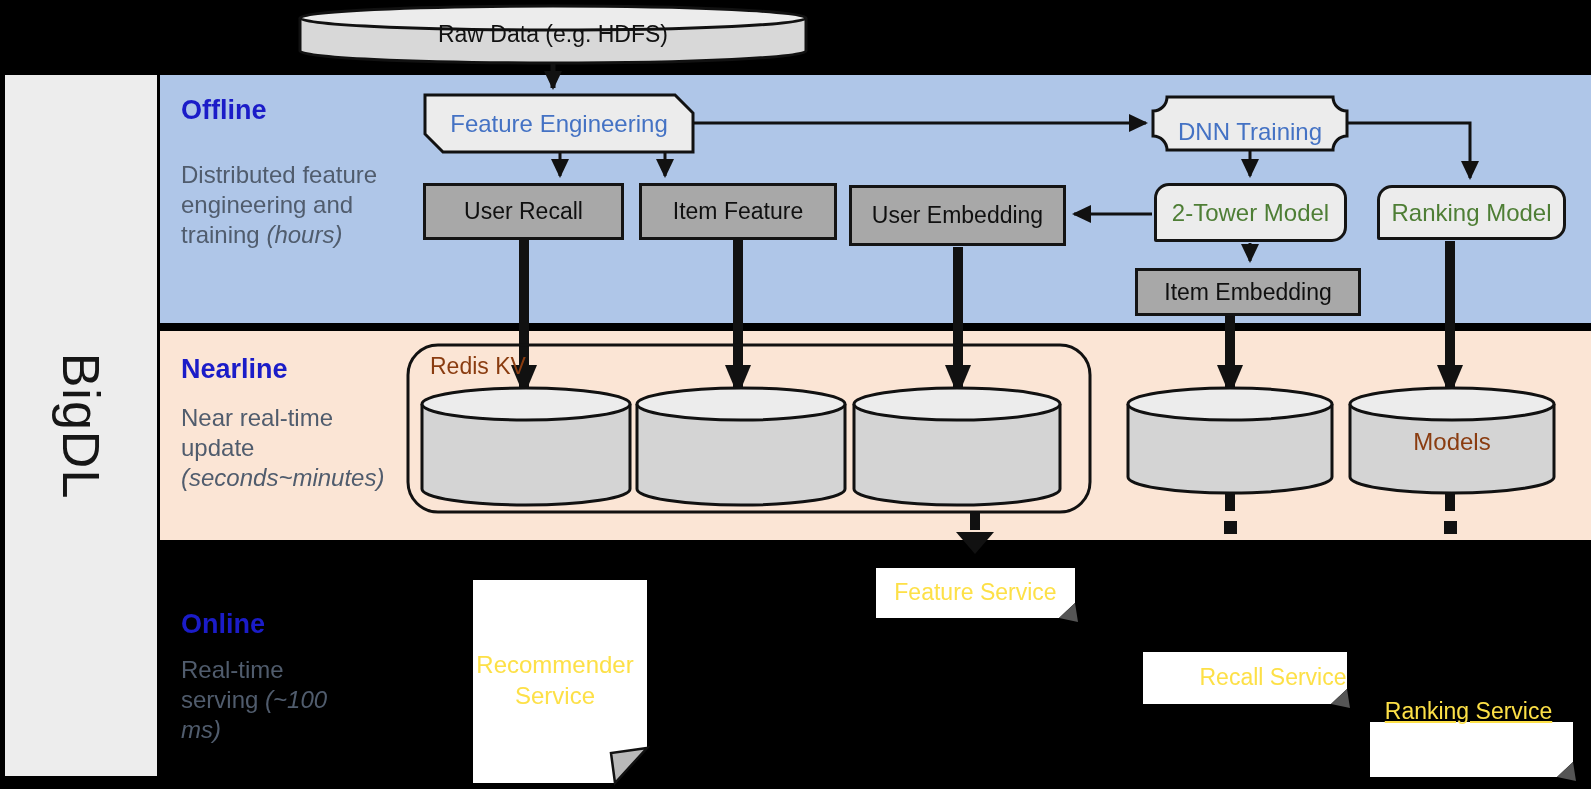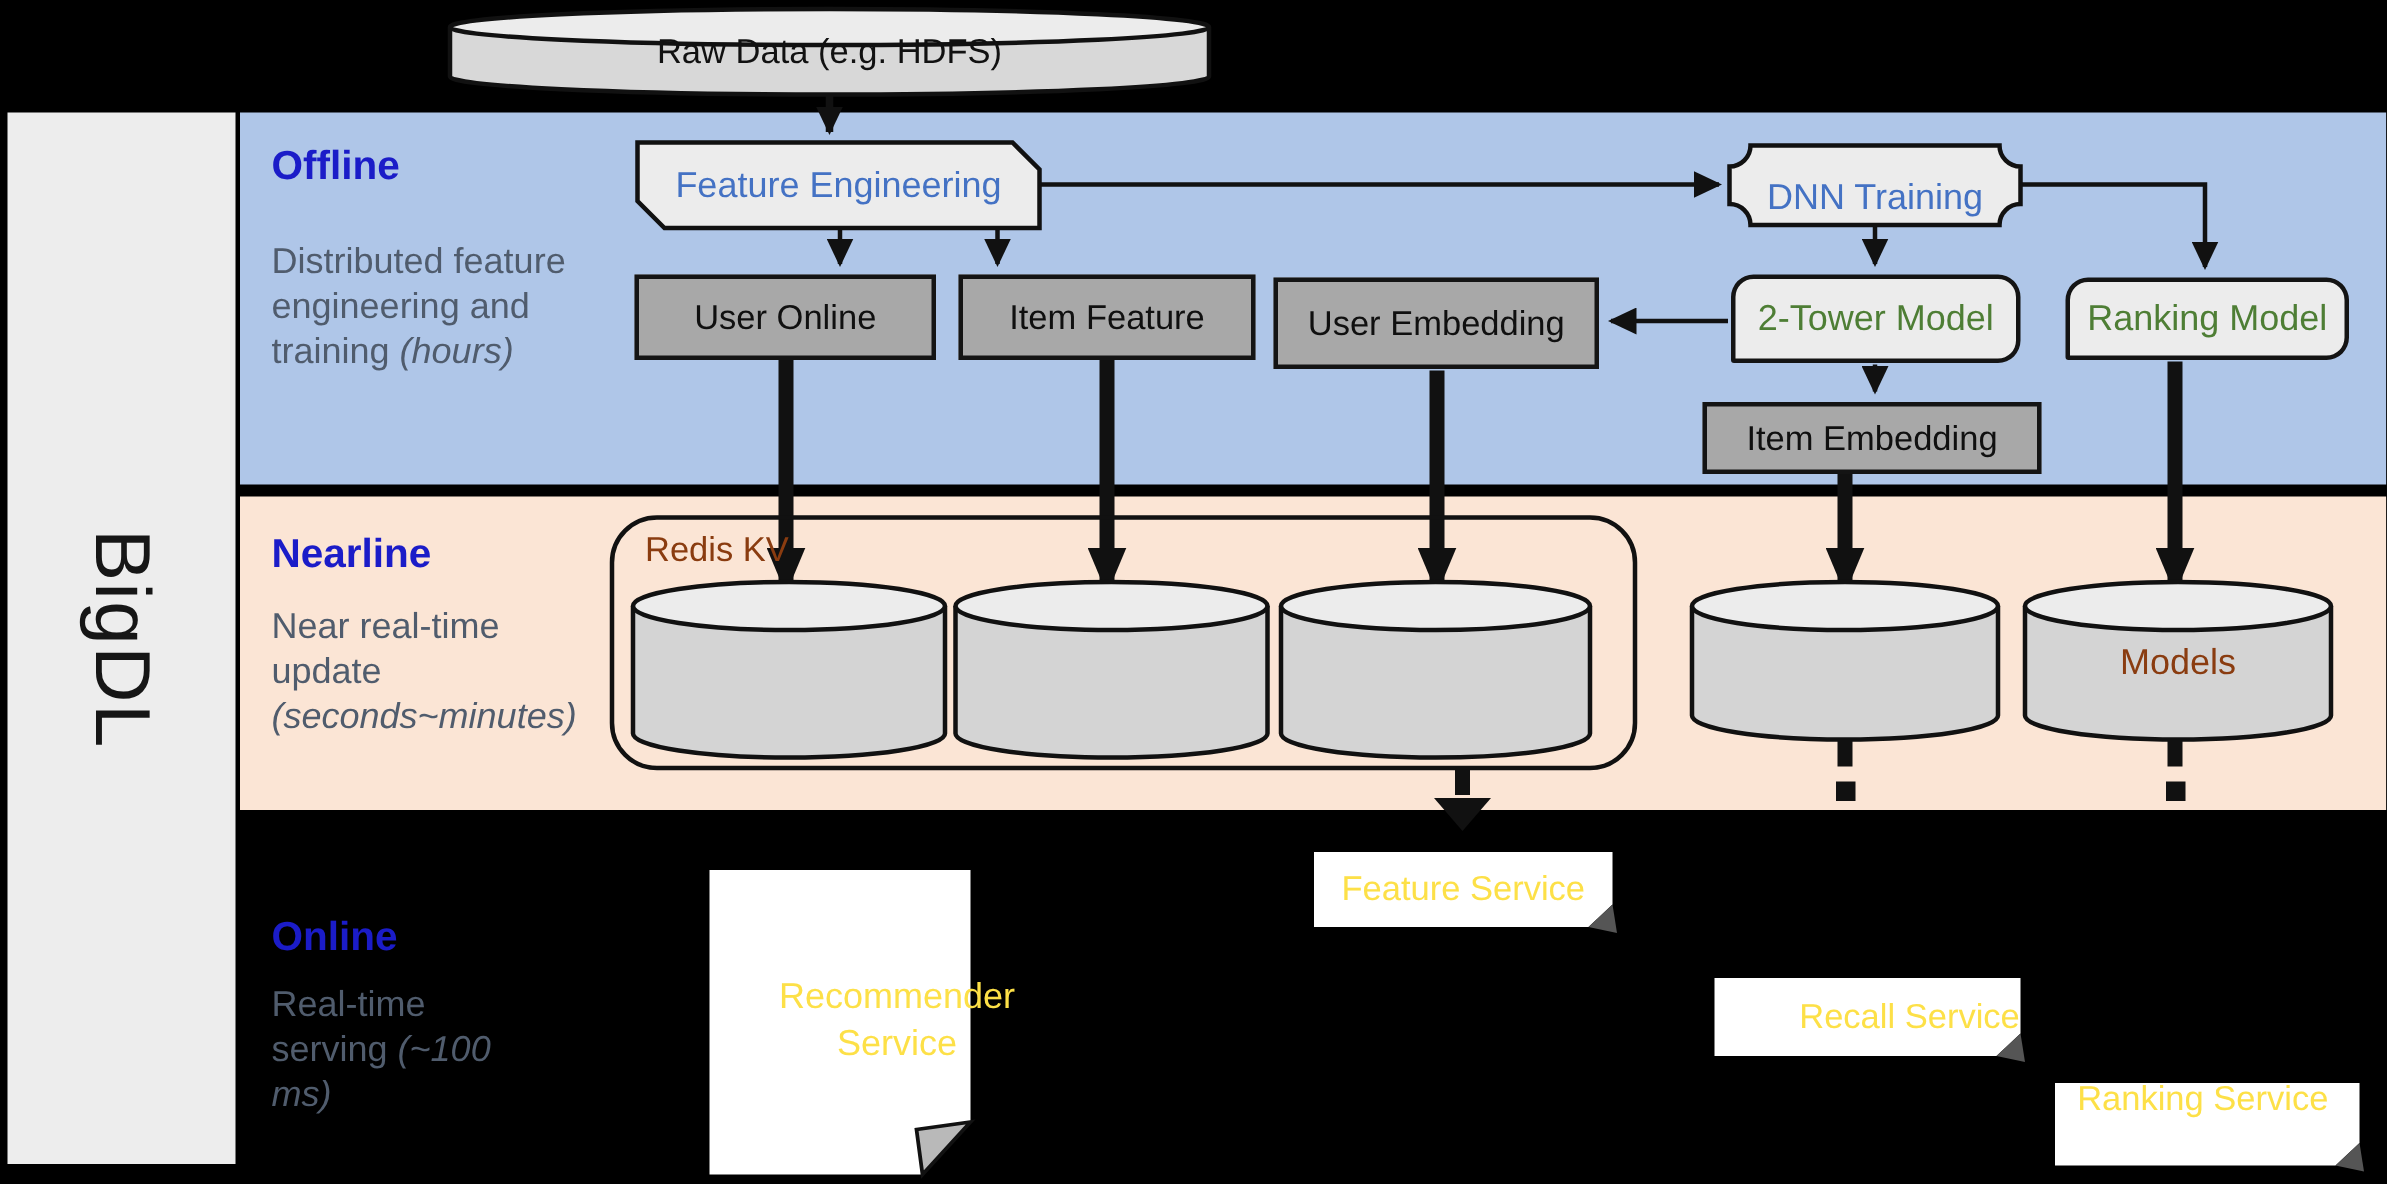--- a/index.html
+++ b/index.html
@@ -125,21 +125,21 @@
       <path d="M1143,652 H1347 V689 L1331,704 H1143 Z" fill="#ffffff"></path>
       <path d="M1347,689 L1331,704 L1350,708 Z" fill="#555"></path>
     </g>
     <g>
       <path d="M1370,722 H1573 V762 L1557,777 H1370 Z" fill="#ffffff"></path>
       <path d="M1573,762 L1557,777 L1576,781 Z" fill="#555"></path>
     </g>
   </svg>
 
   <div class="gray-box" style="left:423px;top:183px;width:201px;height:57px;">
-    <span>User Online</span>
+    <span>User Recall</span>
   </div>
   <div class="gray-box" style="left:639px;top:183px;width:198px;height:57px;">
     <span>Item Feature</span>
   </div>
   <div class="gray-box" style="left:849px;top:185px;width:217px;height:61px;">
     <span>User Embedding</span>
   </div>
   <div class="gray-box" style="left:1135px;top:268px;width:226px;height:48px;">
     <span>Item Embedding</span>
   </div>
@@ -172,18 +172,18 @@
   <div class="label left" style="left:181px;top:607px;width:220px;height:34px;">
     <span class="sec-title">Online</span>
   </div>
   <div class="label left" style="left:181px;top:650px;width:150px;height:100px;">
     <span class="sec-desc"><span>Real-time serving </span><span class="it">(~100 ms)</span></span>
   </div>
 
   <div class="label left brown" style="left:430px;top:351px;width:140px;height:30px;font-size:23px;">Redis KV</div>
   <div class="label brown cyl-label" style="left:1350px;top:424px;width:204px;height:36px;">Models</div>
 
-  <div class="label svc-label" style="left:473px;top:635px;width:164px;height:90px;font-size:24px;line-height:1.3;padding-left:43px;">Recommender Service</div>
+  <div class="label svc-label" style="left:473px;top:635px;width:164px;height:90px;font-size:24px;line-height:1.3;">Recommender Service</div>
   <div class="label svc-label" style="left:876px;top:568px;width:199px;height:48px;">Feature Service</div>
   <div class="label svc-label" style="left:1143px;top:652px;width:204px;height:50px;padding-left:28px;">Recall Service</div>
-  <div class="label svc-label" style="left:1370px;top:706px;width:197px;height:52px;">Ranking Service</div>
+  <div class="label svc-label" style="left:1370px;top:685px;width:197px;height:52px;text-decoration:underline;">Ranking Service</div>
 
 </div>
 
 </body></html>

